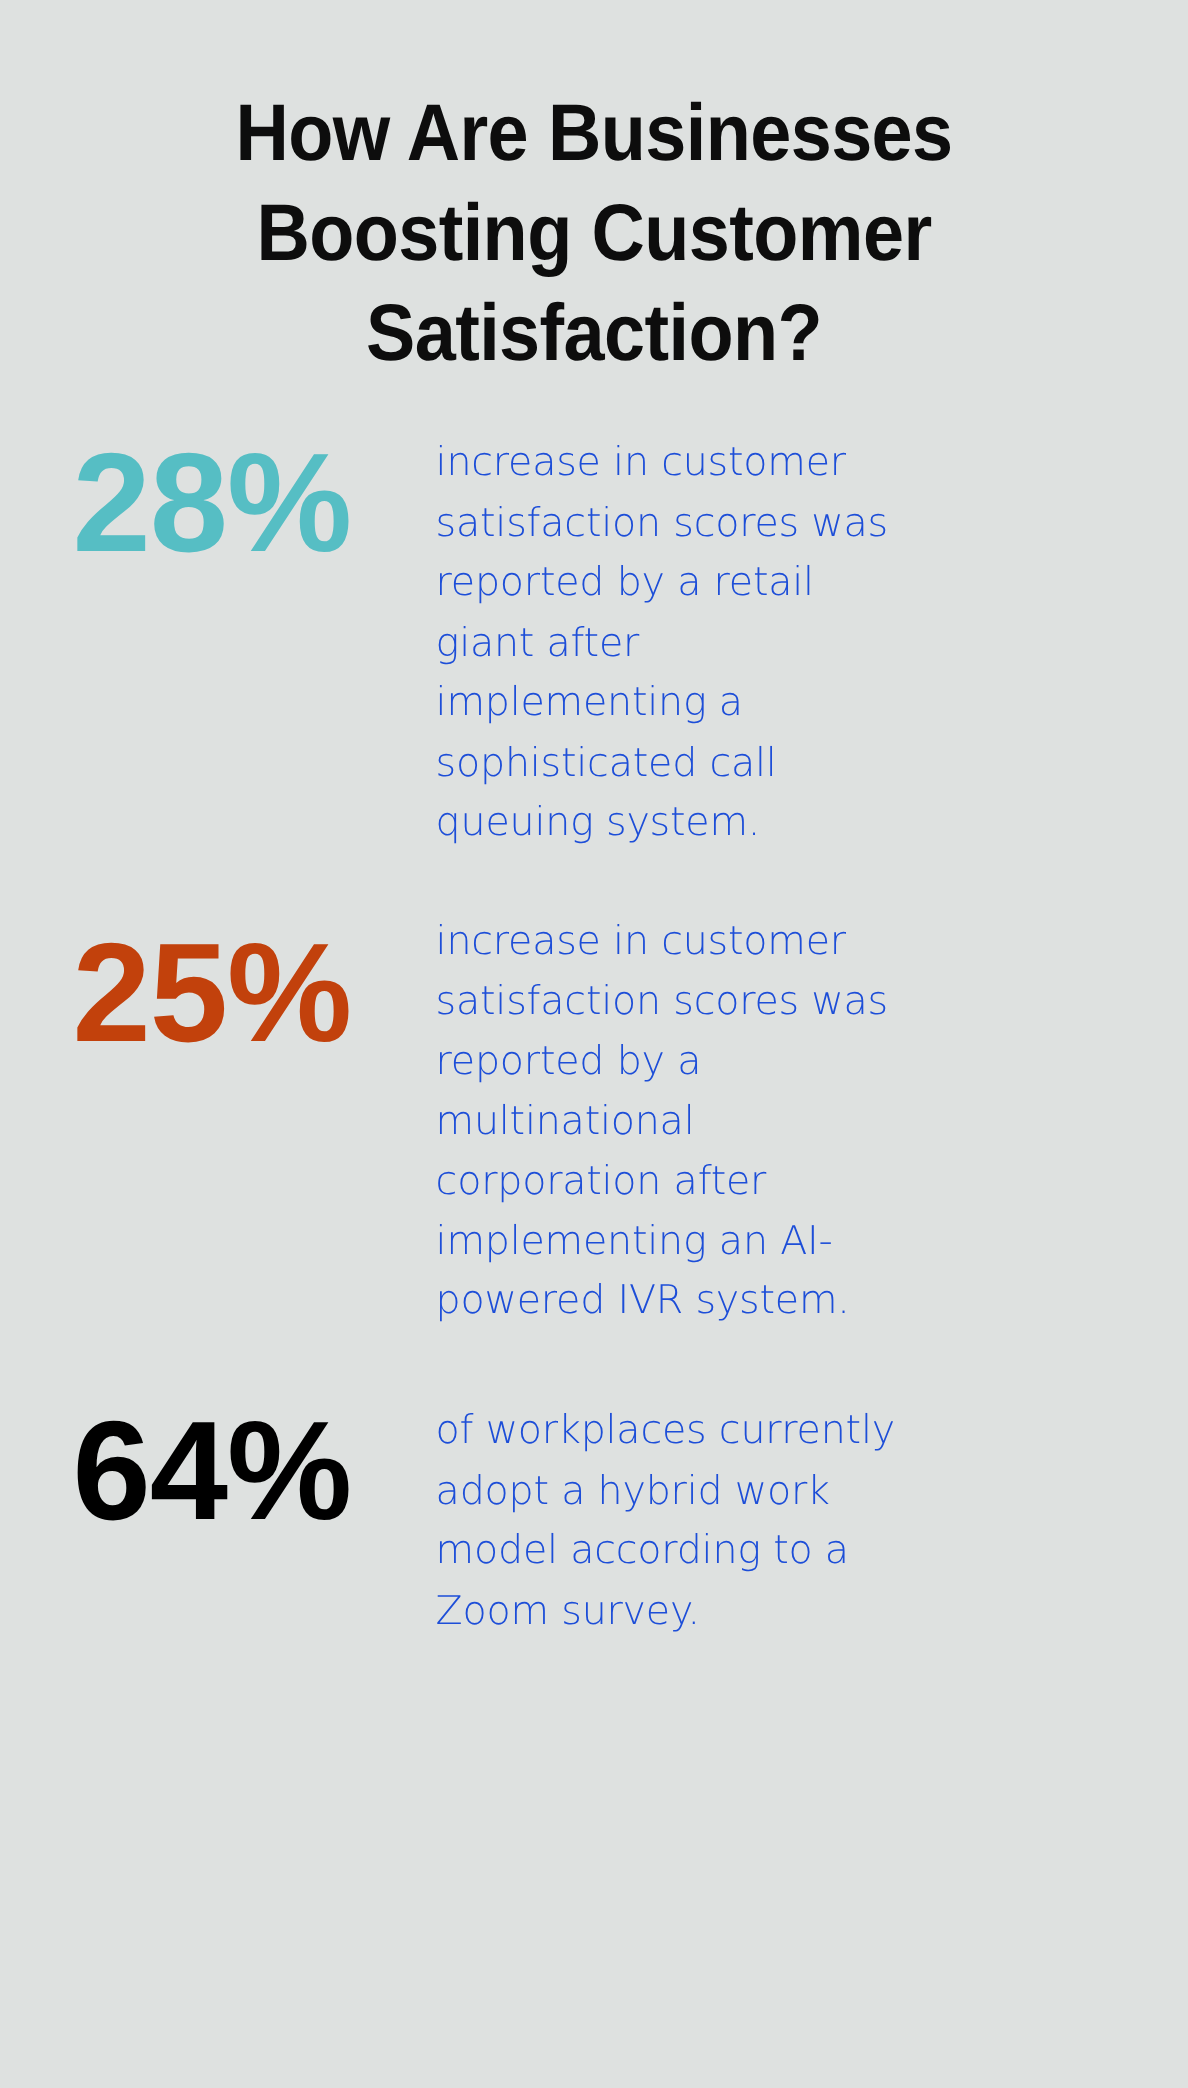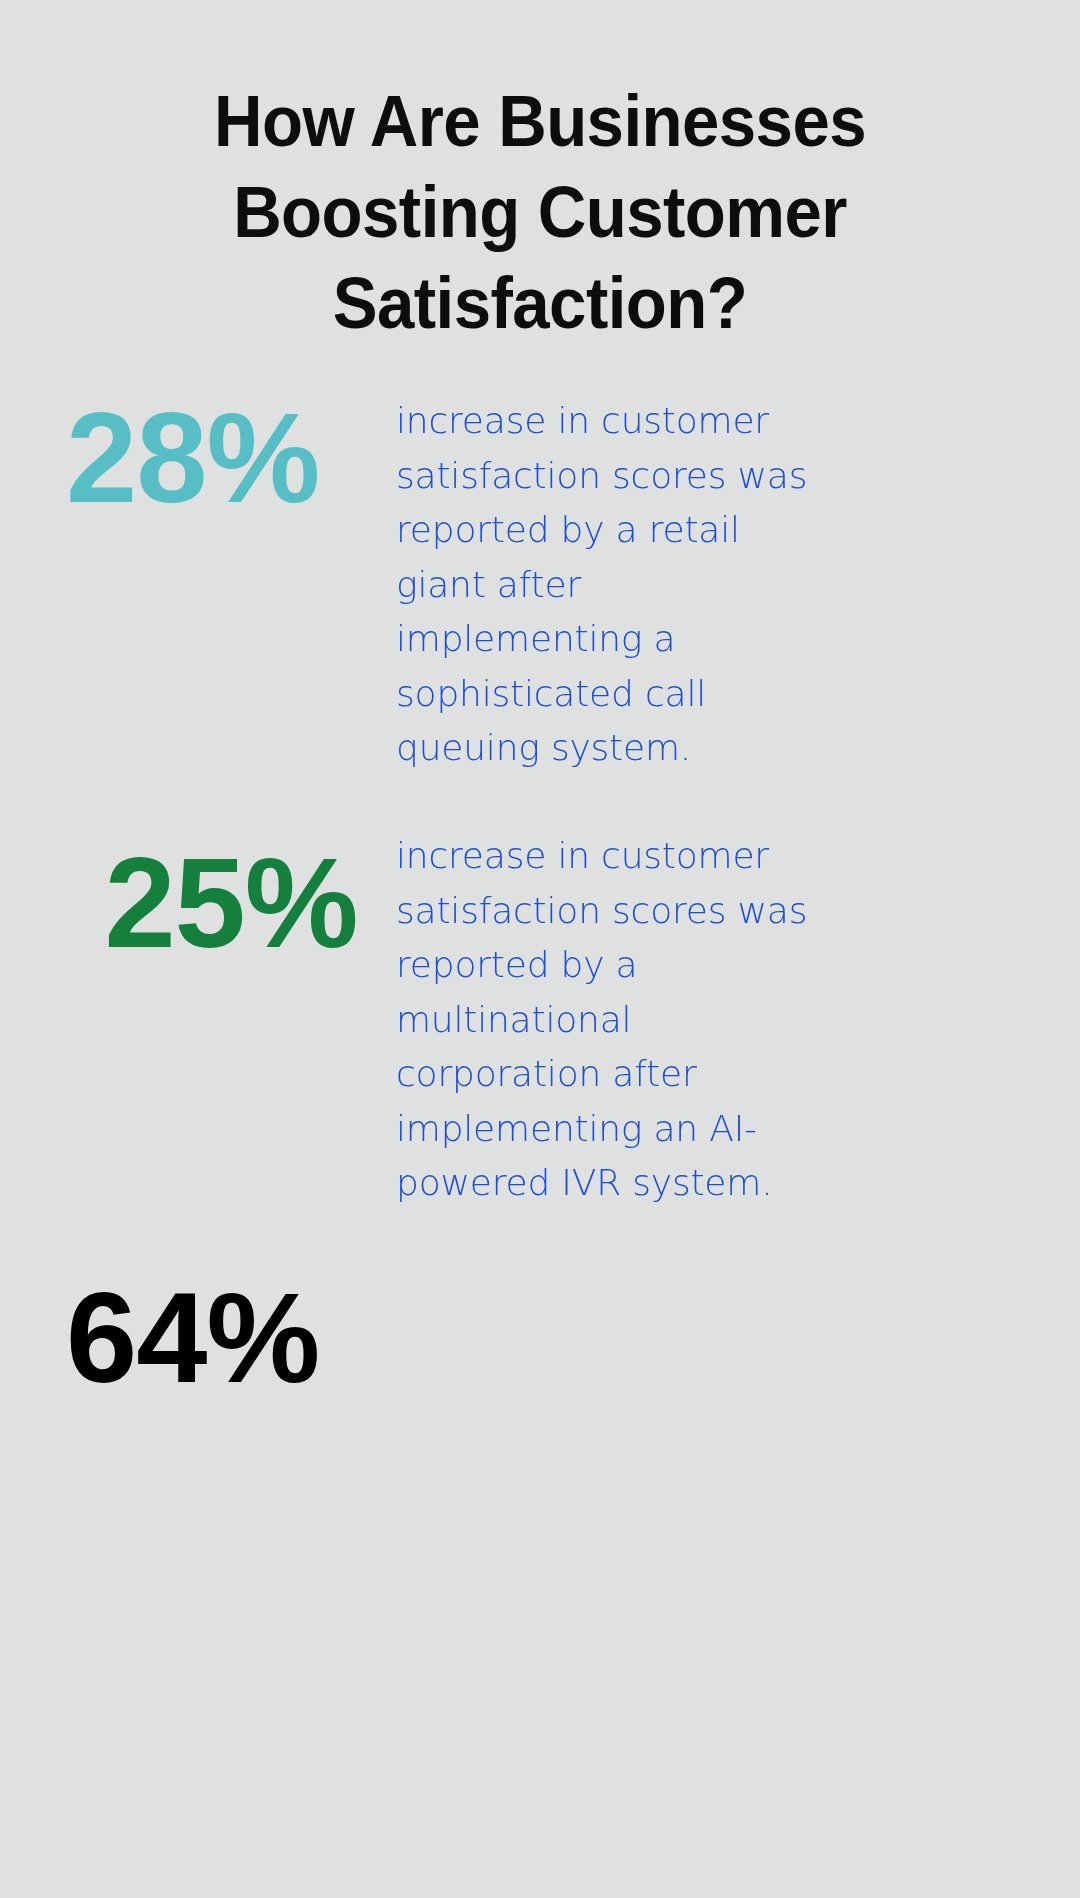--- a/index.html
+++ b/index.html
@@ -91,22 +91,23 @@
   <div class="title">How Are Businesses Boosting Customer Satisfaction?</div>
 
   <div class="stats">
 
     <div class="stat stat-1">
       <div class="stat-number" style="color: rgb(86, 190, 196);">28%</div>
       <div class="stat-text">increase in customer satisfaction scores was reported by a retail giant after implementing a sophisticated call queuing system.</div>
     </div>
 
     <div class="stat stat-2">
-      <div class="stat-number" style="color: #15803d; text-align: center;">25%</div>
+      <div class="stat-number" style="color: #c2410c;">25%</div>
       <div class="stat-text">increase in customer satisfaction scores was reported by a multinational corporation after implementing an AI-powered IVR system.</div>
     </div>
 
     <div class="stat stat-3">
       <div class="stat-number" style="color: #000000;">64%</div>
+      <div class="stat-text">of workplaces currently adopt a hybrid work model according to a Zoom survey.</div>
     </div>
 
   </div>
 </div>
 
 </body></html>

